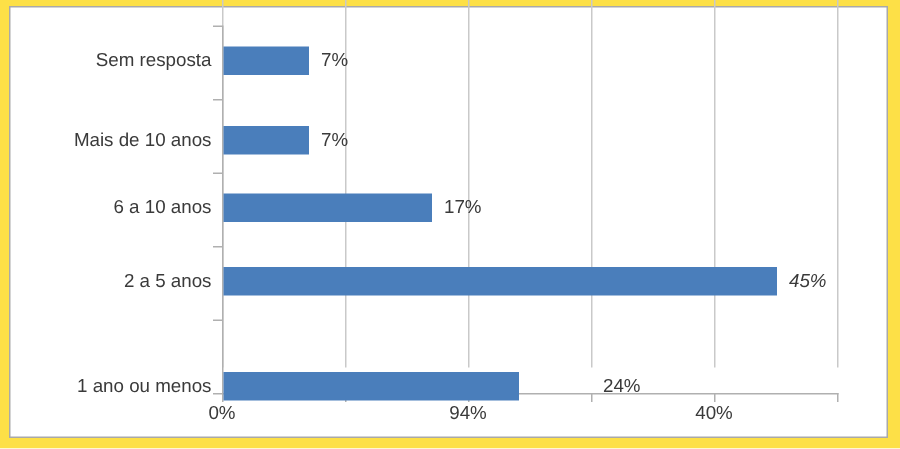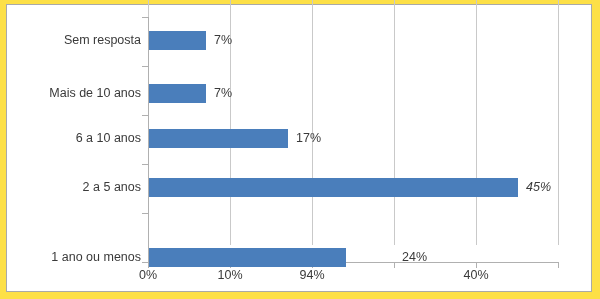--- a/index.html
+++ b/index.html
@@ -173,17 +173,16 @@
     <div class="bar-value" id="val-3" style="left: 526px; font-style: italic;">45%</div>
   </div>
 
   <div class="cat-row" style="top:248px">
     <div class="cat-label">1 ano ou menos</div>
     <div class="bar-inner" id="bar-4" style="width: 197px; background: rgb(74, 126, 187);"></div>
     <div class="bar-value" id="val-4" style="left: 354px; margin-left: 48px;">24%</div>
   </div>
 
   <div class="xlabel" style="left:118px">0%</div>
-  <div class="xlabel" style="left:200px">10%</div>
   <div class="xlabel" style="left:282px">94%</div>
   <div class="xlabel" style="left:446px">40%</div>
 
 </div>
 
 </body></html>

